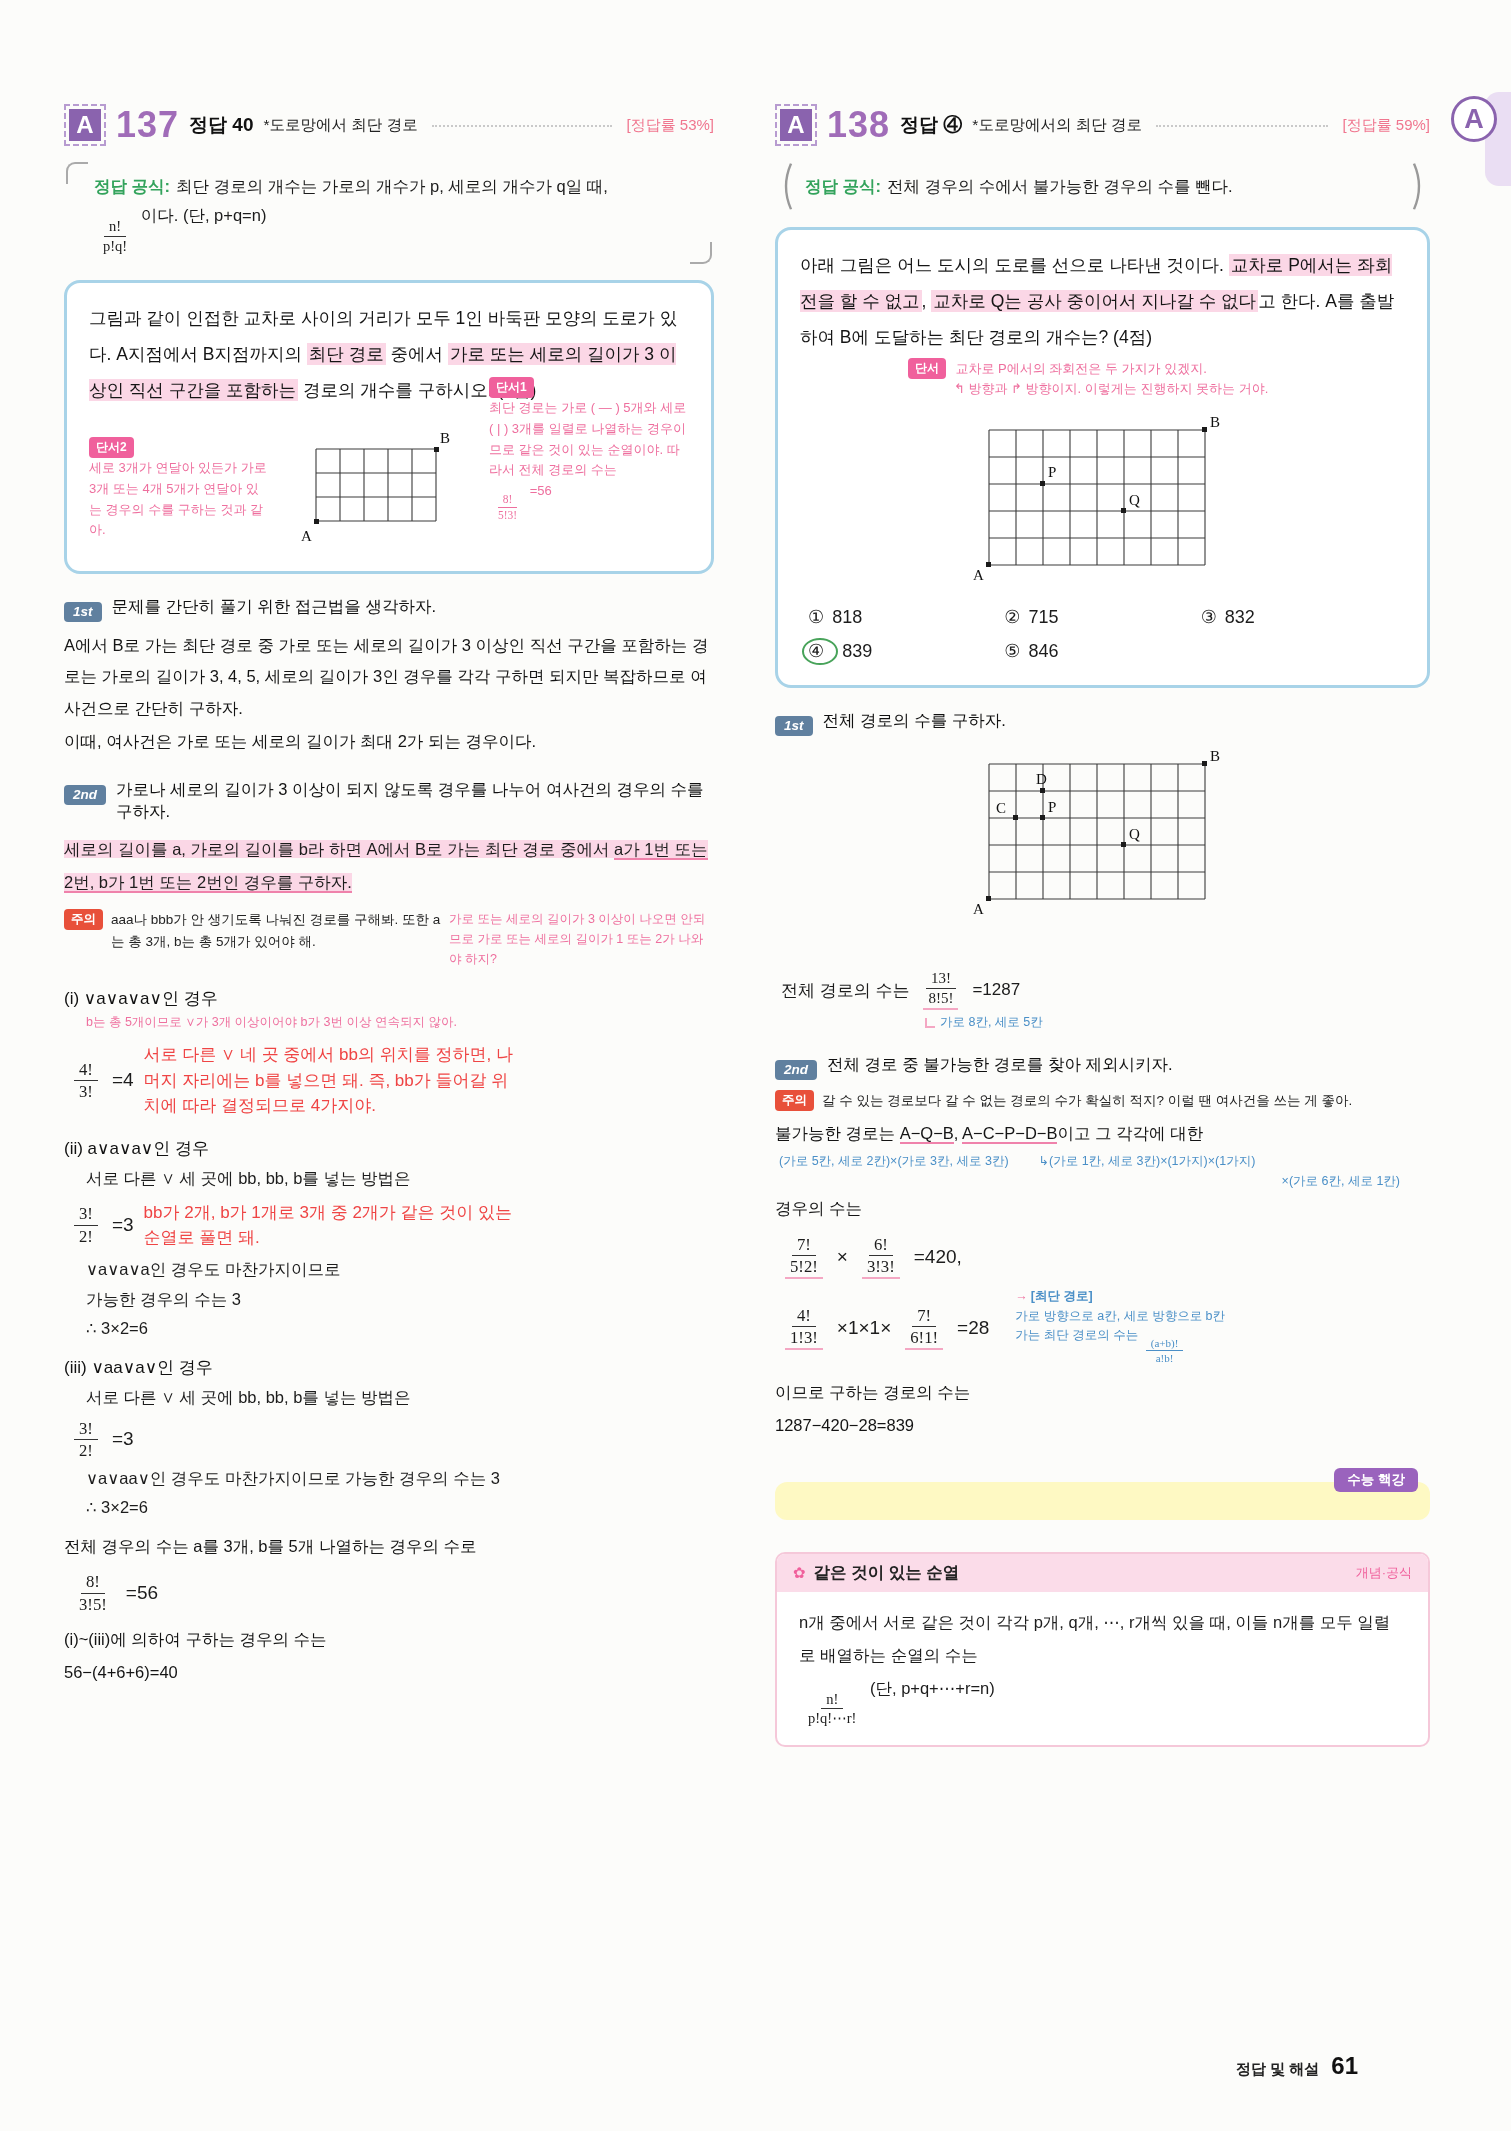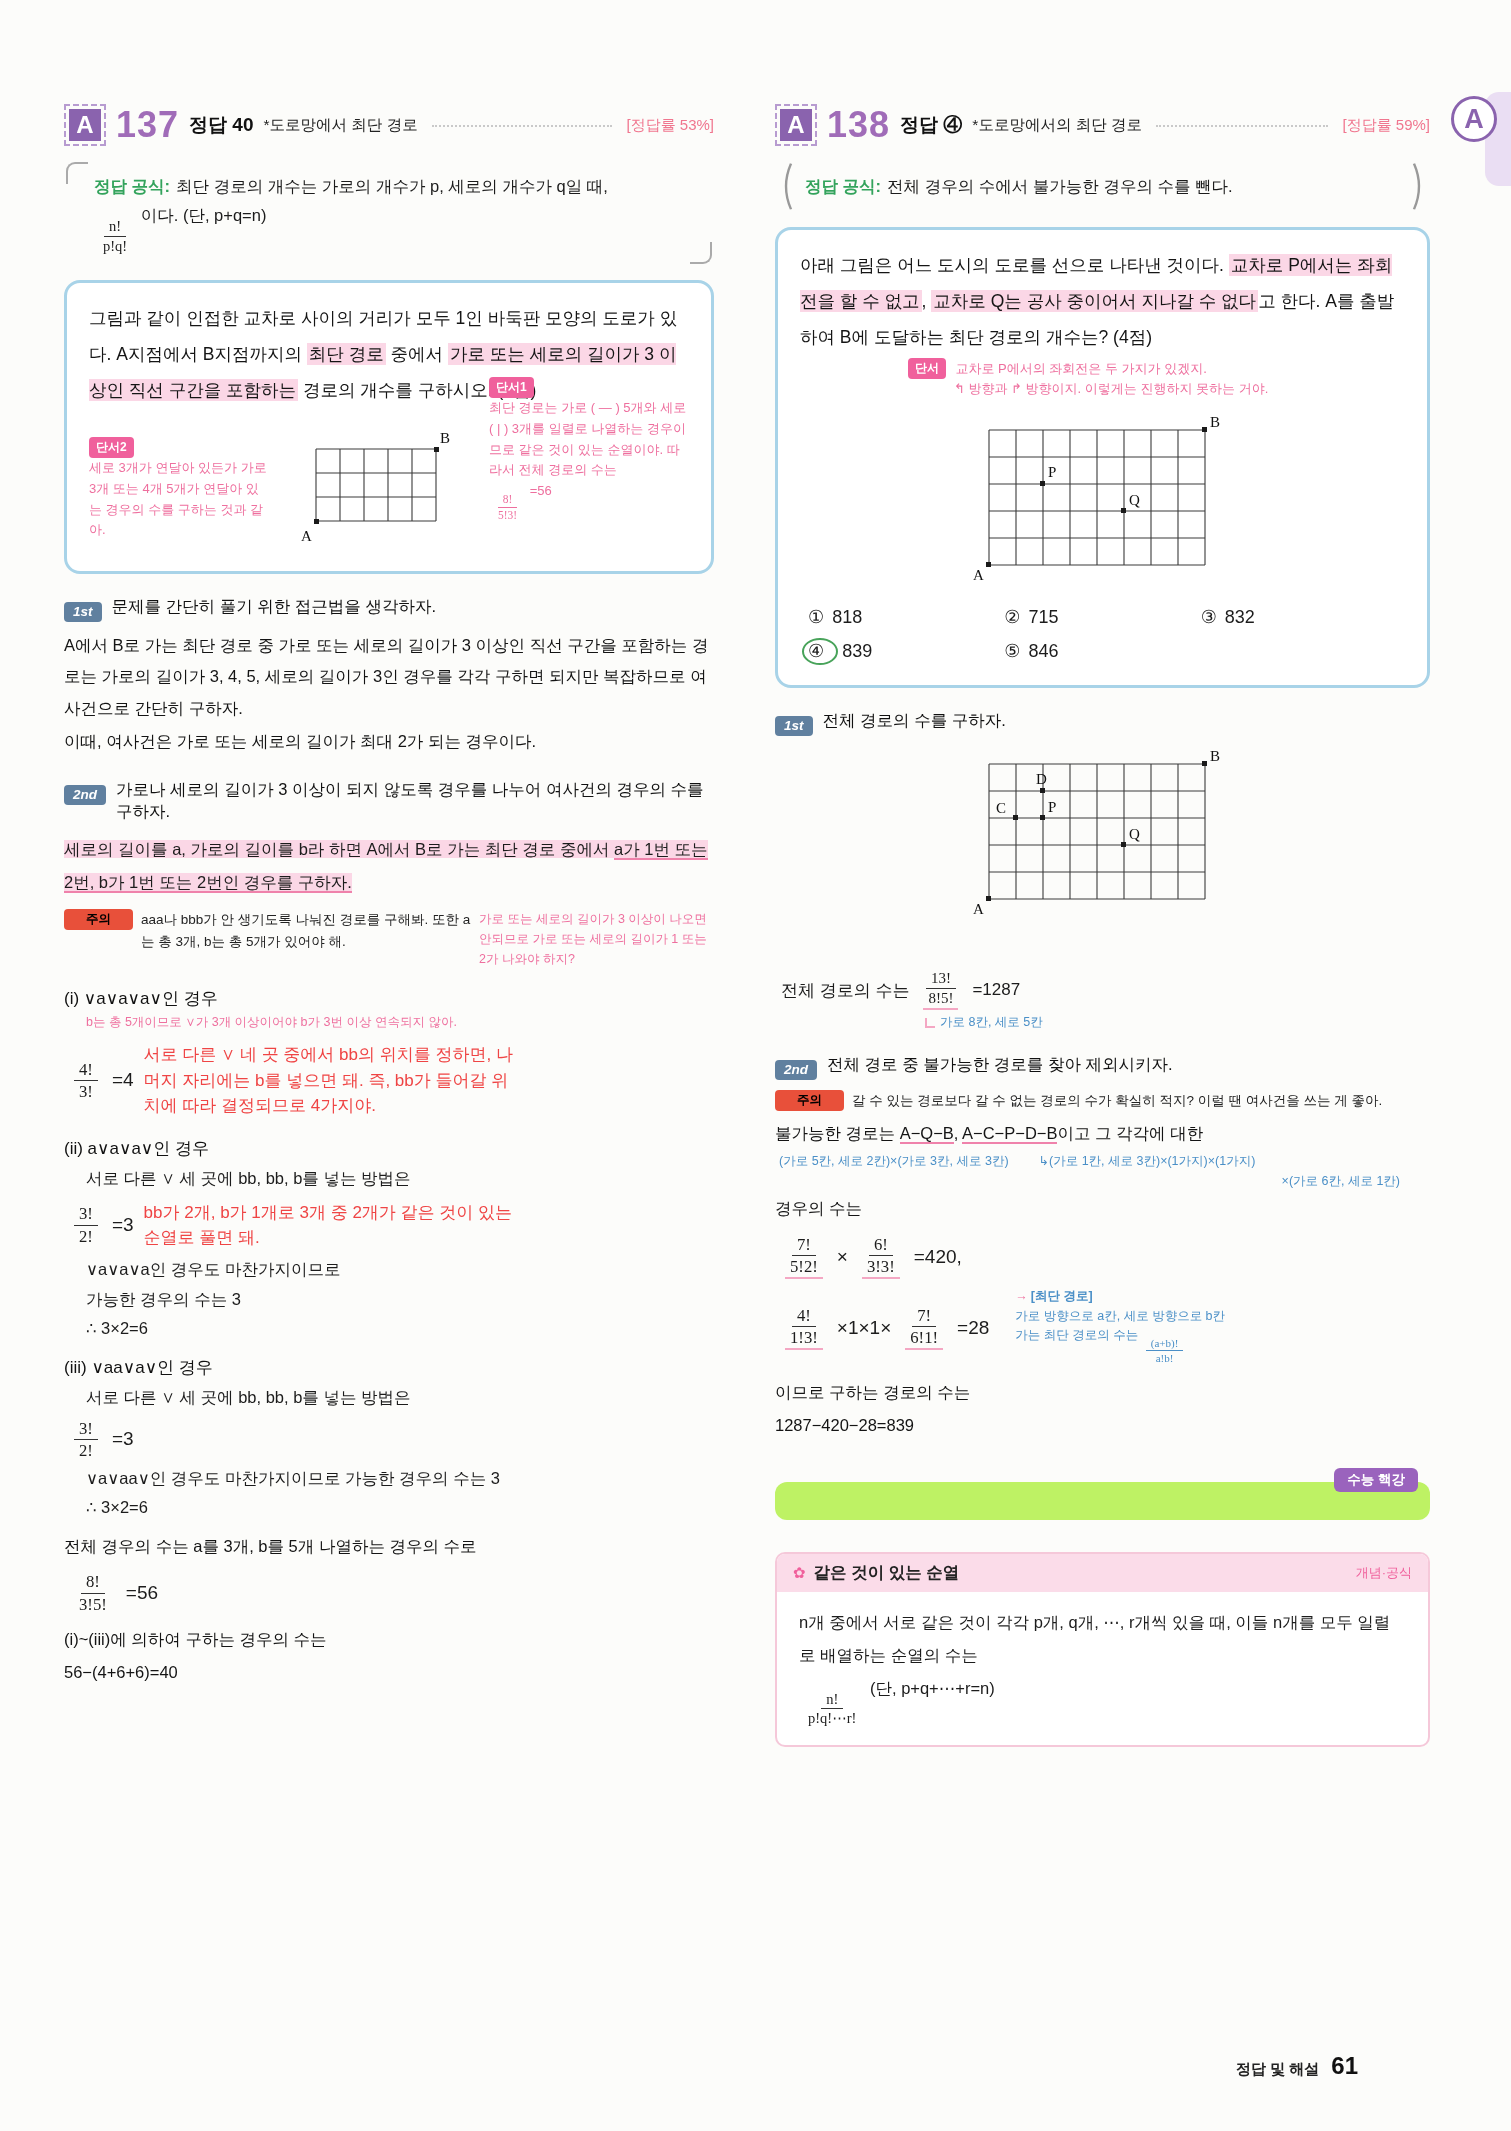--- a/index.html
+++ b/index.html
@@ -64,22 +64,22 @@
   .step-row { display:flex; gap:10px; margin:20px 0 8px; align-items:flex-start; }
   .step-badge { flex:none; background:#60809f; color:#fff; font-size:13.5px; font-weight:bold; font-style:italic;
     padding:2px 9px 3px; border-radius:4px;margin-top:8px; }
   .step-title { font-size:16.5px; padding-top:2px; color:#111; }
   .body-text { font-size:16.5px; line-height:1.9; margin:2px 0; color:#141414; }
   .hl-para { font-size:16.5px; line-height:2.0; margin:10px 0 6px; }
   .hlbg { background:#fbd7e6; }
   .hlul { background:#fbd7e6; border-bottom:2px solid #ef82ab; }
 
   .caution-row { display:flex; gap:8px; margin:10px 0 6px; align-items:flex-start; }
-  .caution-badge { flex:none; background:#e8503a; color:#000000; font-size:12.5px; font-weight:bold;
-    padding:2px 22px; border-radius:4px; }
+  .caution-badge { flex:none; background:#e8503a; color:#ffffff; font-size:12.5px; font-weight:bold;
+    padding:2px 7px; border-radius:4px; }
   .caution-text { font-size:13.5px; line-height:1.6; color:#222; }
   .caution-note { flex:1; font-size:12.5px; line-height:1.6; color:#ee6f9e; }
   .w330 { width:330px; flex:none; }
 
   .case-head { font-size:17px; margin-top:18px; color:#111; }
   .case-note { font-size:12.5px; color:#ee6f9e; margin:3px 0 0 22px; line-height:1.5; }
   .case-line { font-size:16.5px; margin:8px 0 0 22px; }
   .eq-row { display:flex; align-items:center; gap:10px; margin:10px 0 0 6px; font-size:19px; flex-wrap:nowrap; }
   .eq-note { font-size:17px; color:#ef4444; line-height:1.5; max-width:370px; }
 
@@ -92,21 +92,21 @@
   .blue-note { color:#4a8fc7; font-size:12.5px; line-height:1.6; }
   .ann-row { display:flex; gap:30px; margin:2px 0 0 4px; }
   .ann-right { text-align:right; margin-right:30px; }
   .elbow { display:inline-block; width:10px; height:10px; border-left:2px solid #f4a7c3;
     border-bottom:2px solid #f4a7c3; margin-right:5px; vertical-align:middle; }
   .note-under { margin:2px 0 0 150px; }
   .shortest-note { flex:none; margin-left:16px; color:#4a8fc7; font-size:12.5px; line-height:1.55; position:relative; top:-2px; }
   .shortest-note .arrow { color:#ee6f9e; font-weight:bold; margin-right:3px; }
   .shortest-note .t { font-weight:bold; }
 
-  .haekang { position:relative; background:#bef264; border-radius:12px; padding:20px 22px 18px; margin-top:40px; }
+  .haekang { position:relative; background:#fef9c3; border-radius:12px; padding:20px 22px 18px; margin-top:40px; }
   .haekang-badge { position:absolute; top:-14px; right:12px; background:#9a63bd; color:#fff;
     font-size:13.5px; font-weight:bold; padding:3px 13px; border-radius:6px; }
   .haekang-title { color:#8a4fae; font-weight:bold; font-size:17px; margin-bottom:10px; }
   .haekang-body { font-size:15.5px; line-height:1.9; color:#222; }
 
   .concept { margin-top:32px; border:2px solid #f5c8d9; border-radius:10px; overflow:hidden; background:#fff; }
   .concept-header { background:#fbdce9; padding:8px 16px; display:flex; align-items:center; }
   .concept-icon { color:#f0609c; margin-right:8px; font-size:15px; }
   .concept-title { font-weight:bold; font-size:16.5px; color:#222; flex:1; }
   .concept-tag { color:#f0609c; font-size:13px; }

